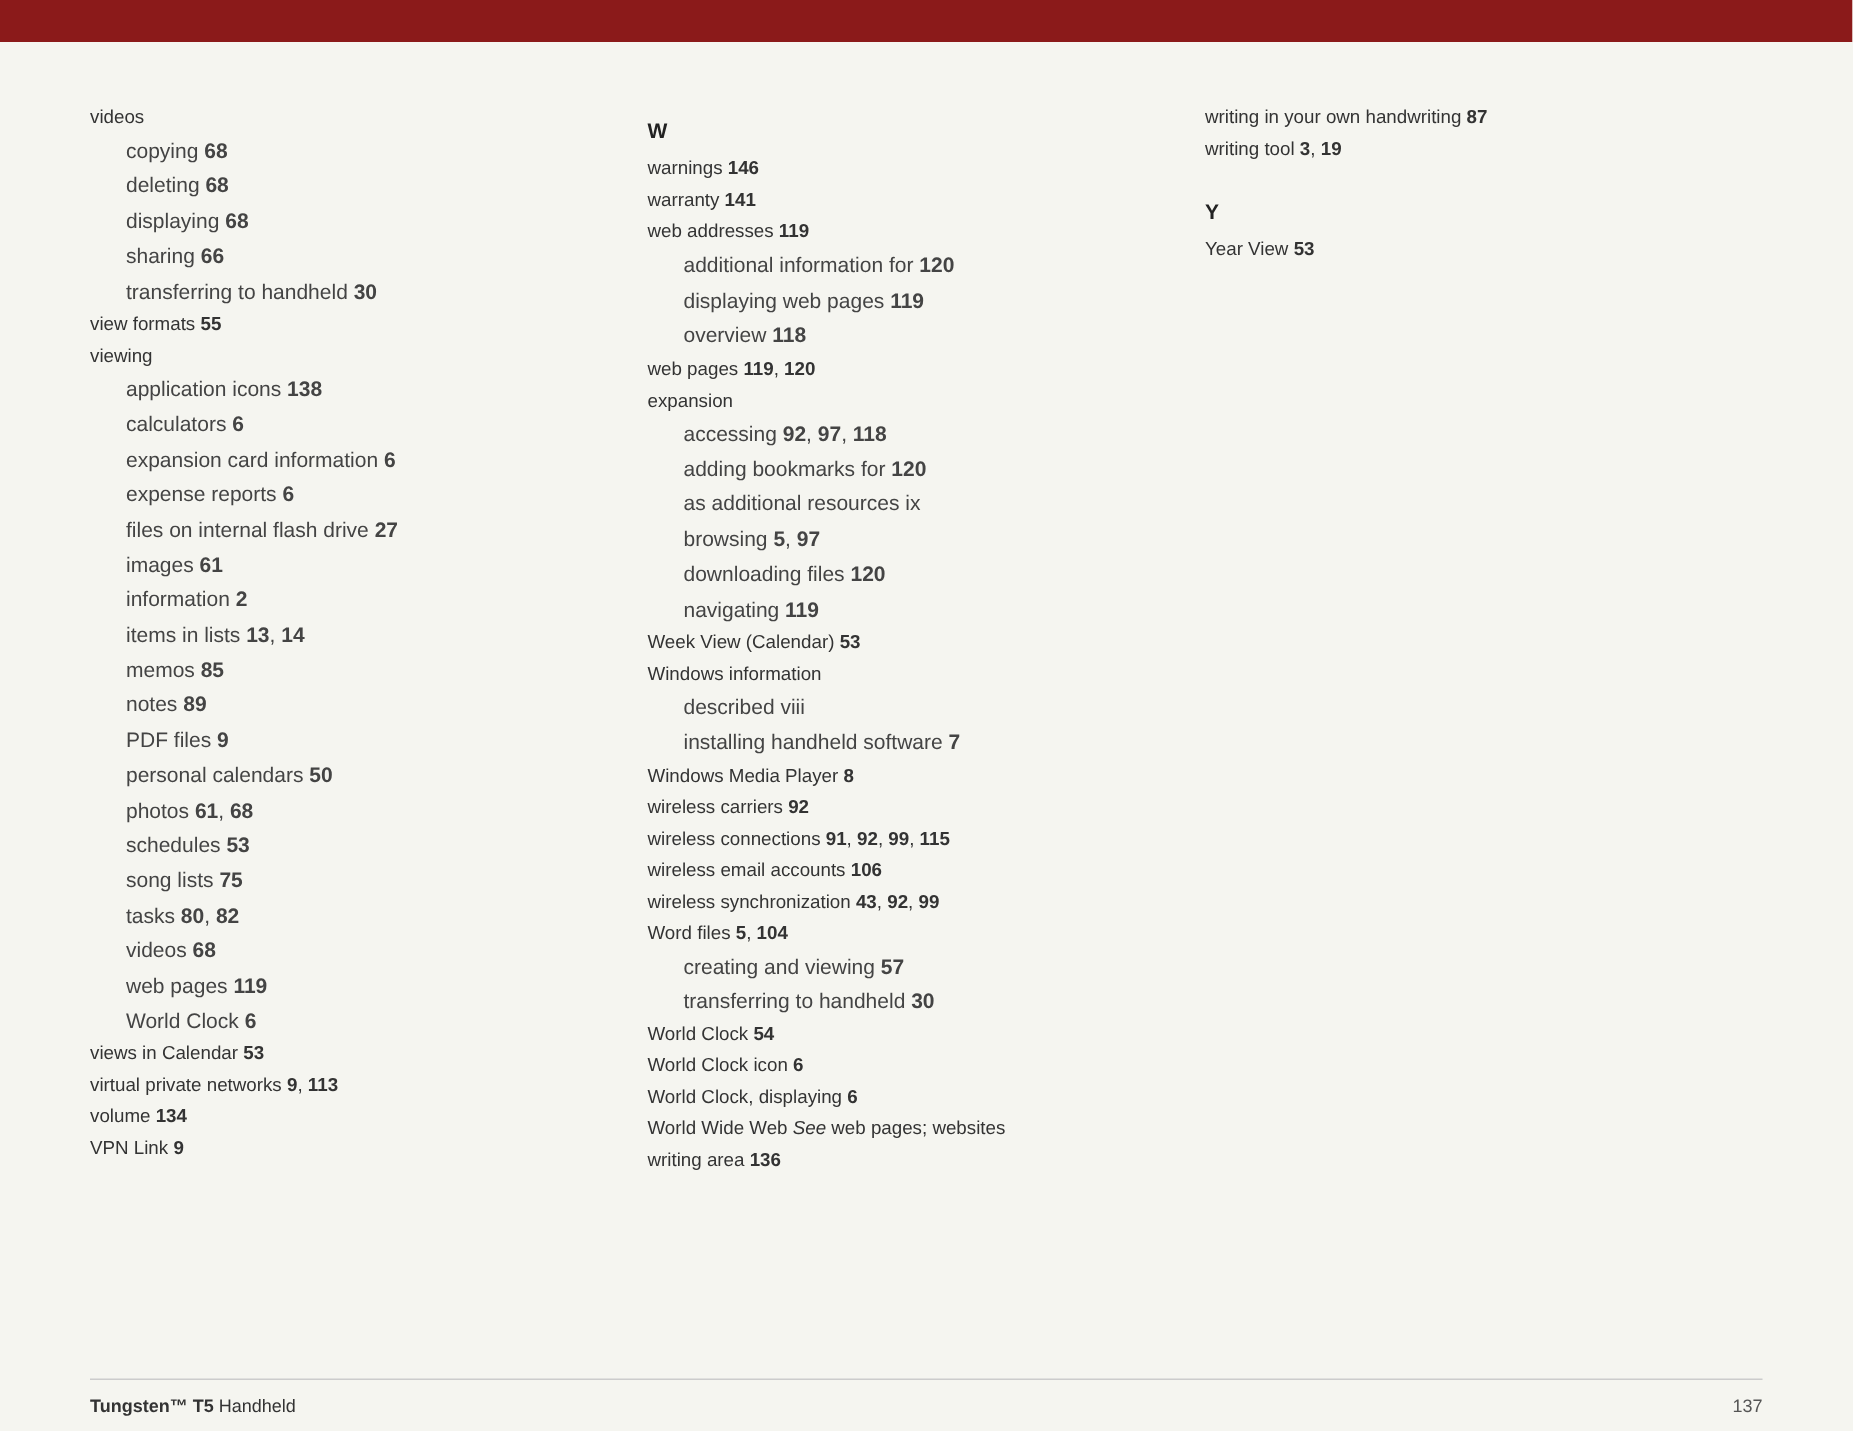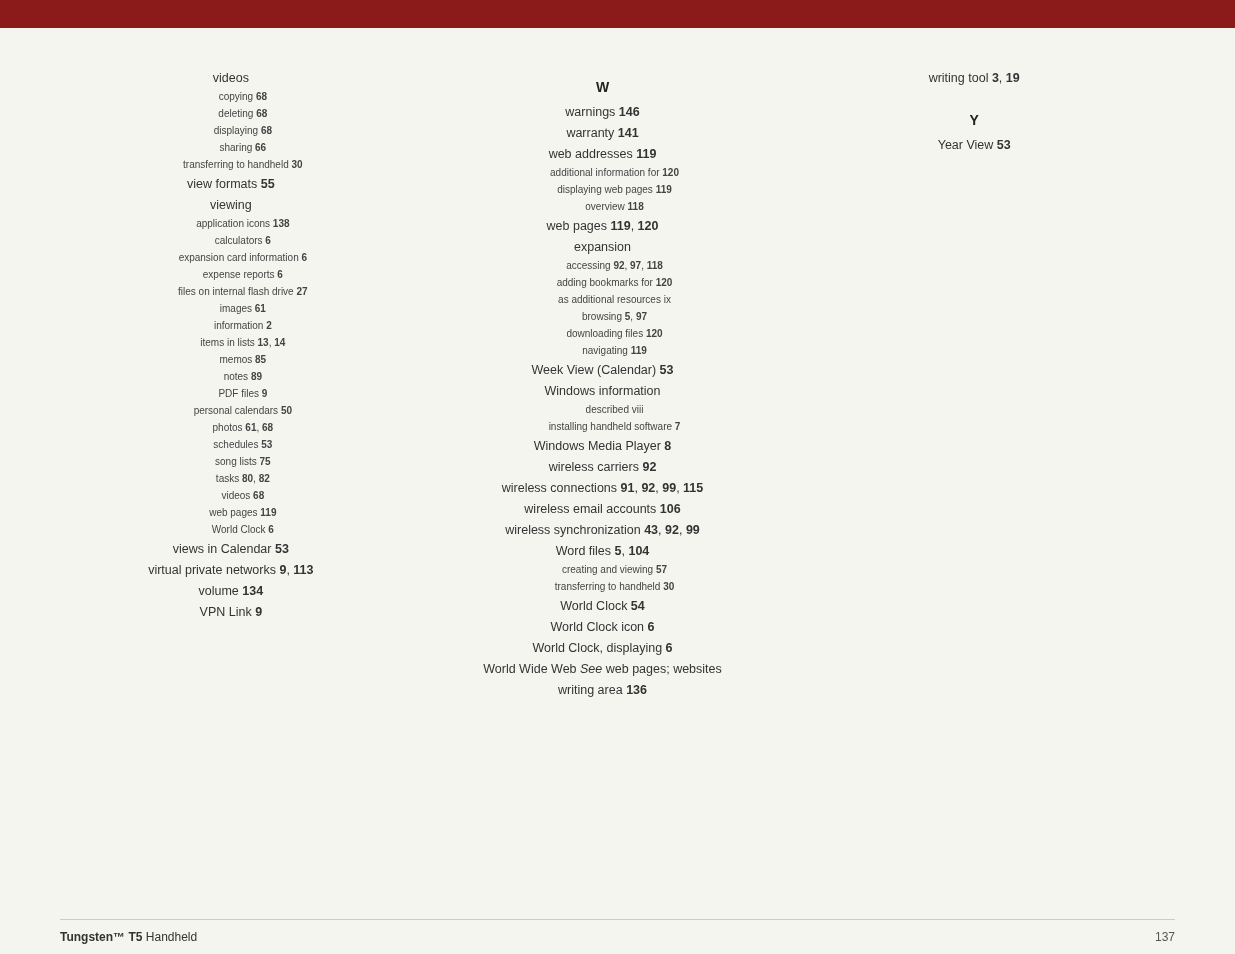--- a/index.html
+++ b/index.html
@@ -22,37 +22,36 @@
       flex-direction: column;
       height: calc(954px - 28px);
       padding: 0 60px;
     }
     .index-body {
       display: flex;
       flex-direction: row;
       flex: 1;
       padding-top: 40px;
       gap: 0;
-      text-align: center;
     }
     .col {
       flex: 1;
       padding-right: 30px;
       line-height: 1.6;
     }
     .entry {
       margin-bottom: 1px;
     }
     .entry-main {
       font-size: 12.5px;
       color: #333;
     }
     .sub-entry {
       padding-left: 24px;
-      font-size: 10px;
+      font-size: 14px;
       color: #444;
     }
     .section-letter {
       font-weight: bold;
       font-size: 14px;
       margin-bottom: 4px;
       margin-top: 8px;
       color: #222;
     }
     .page-footer {
@@ -142,20 +141,21 @@
         <div class="sub-entry entry">creating and viewing <strong>57</strong></div>
         <div class="sub-entry entry">transferring to handheld <strong>30</strong></div>
         <div class="entry-main entry">World Clock <strong>54</strong></div>
         <div class="entry-main entry">World Clock icon <strong>6</strong></div>
         <div class="entry-main entry">World Clock, displaying <strong>6</strong></div>
         <div class="entry-main entry">World Wide Web <em>See</em> web pages; websites</div>
         <div class="entry-main entry">writing area <strong>136</strong></div>
       </div>
 
     <div class="col" id="col3-container">
+        <div class="entry-main entry">writing in your own handwriting <strong>87</strong></div>
         <div class="entry-main entry">writing tool <strong>3</strong>, <strong>19</strong></div>
         <div style="height: 12px;"></div>
         <div class="section-letter">Y</div>
         <div class="entry-main entry">Year View <strong>53</strong></div>
       </div>
   </div>
   <div class="page-footer">
     <div>
       <span class="footer-brand">Tungsten™ T5</span><span> Handheld</span>
     </div>

